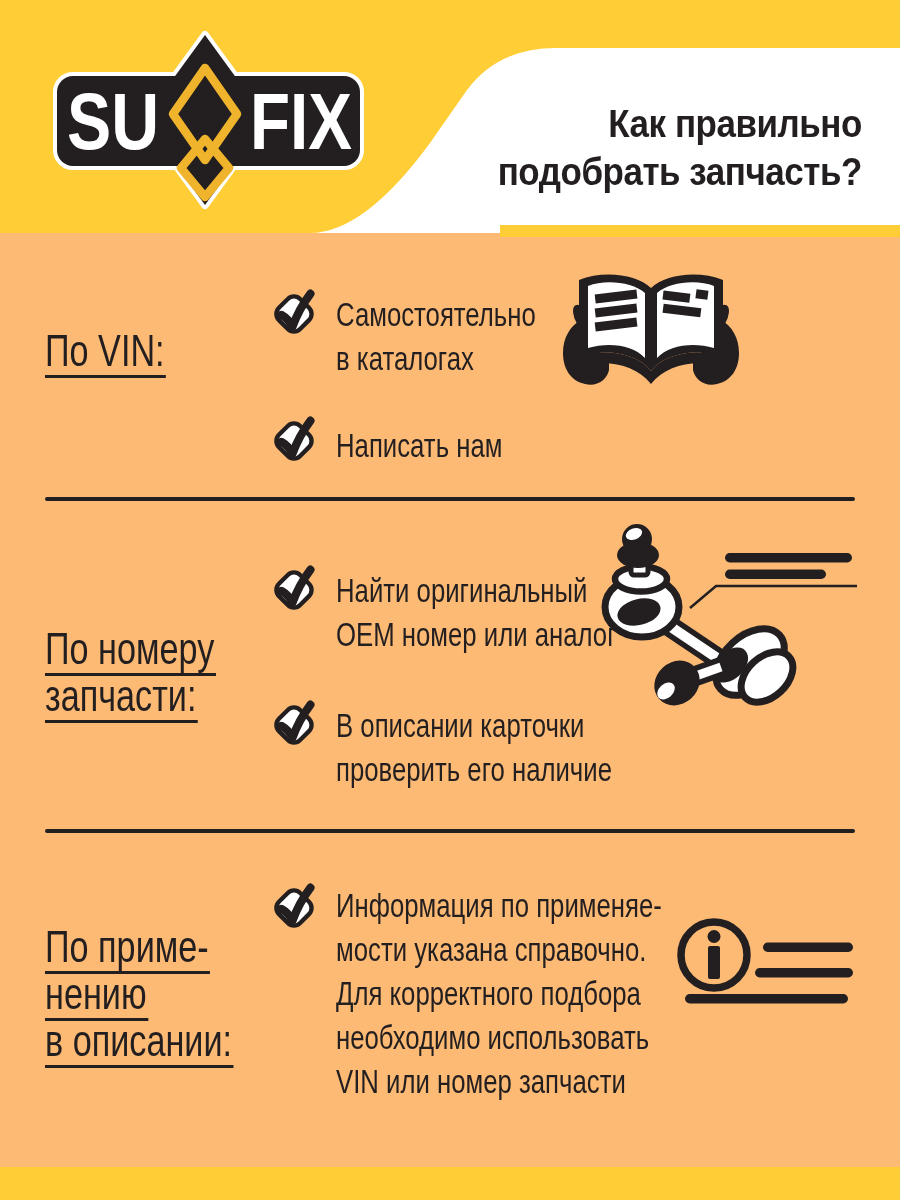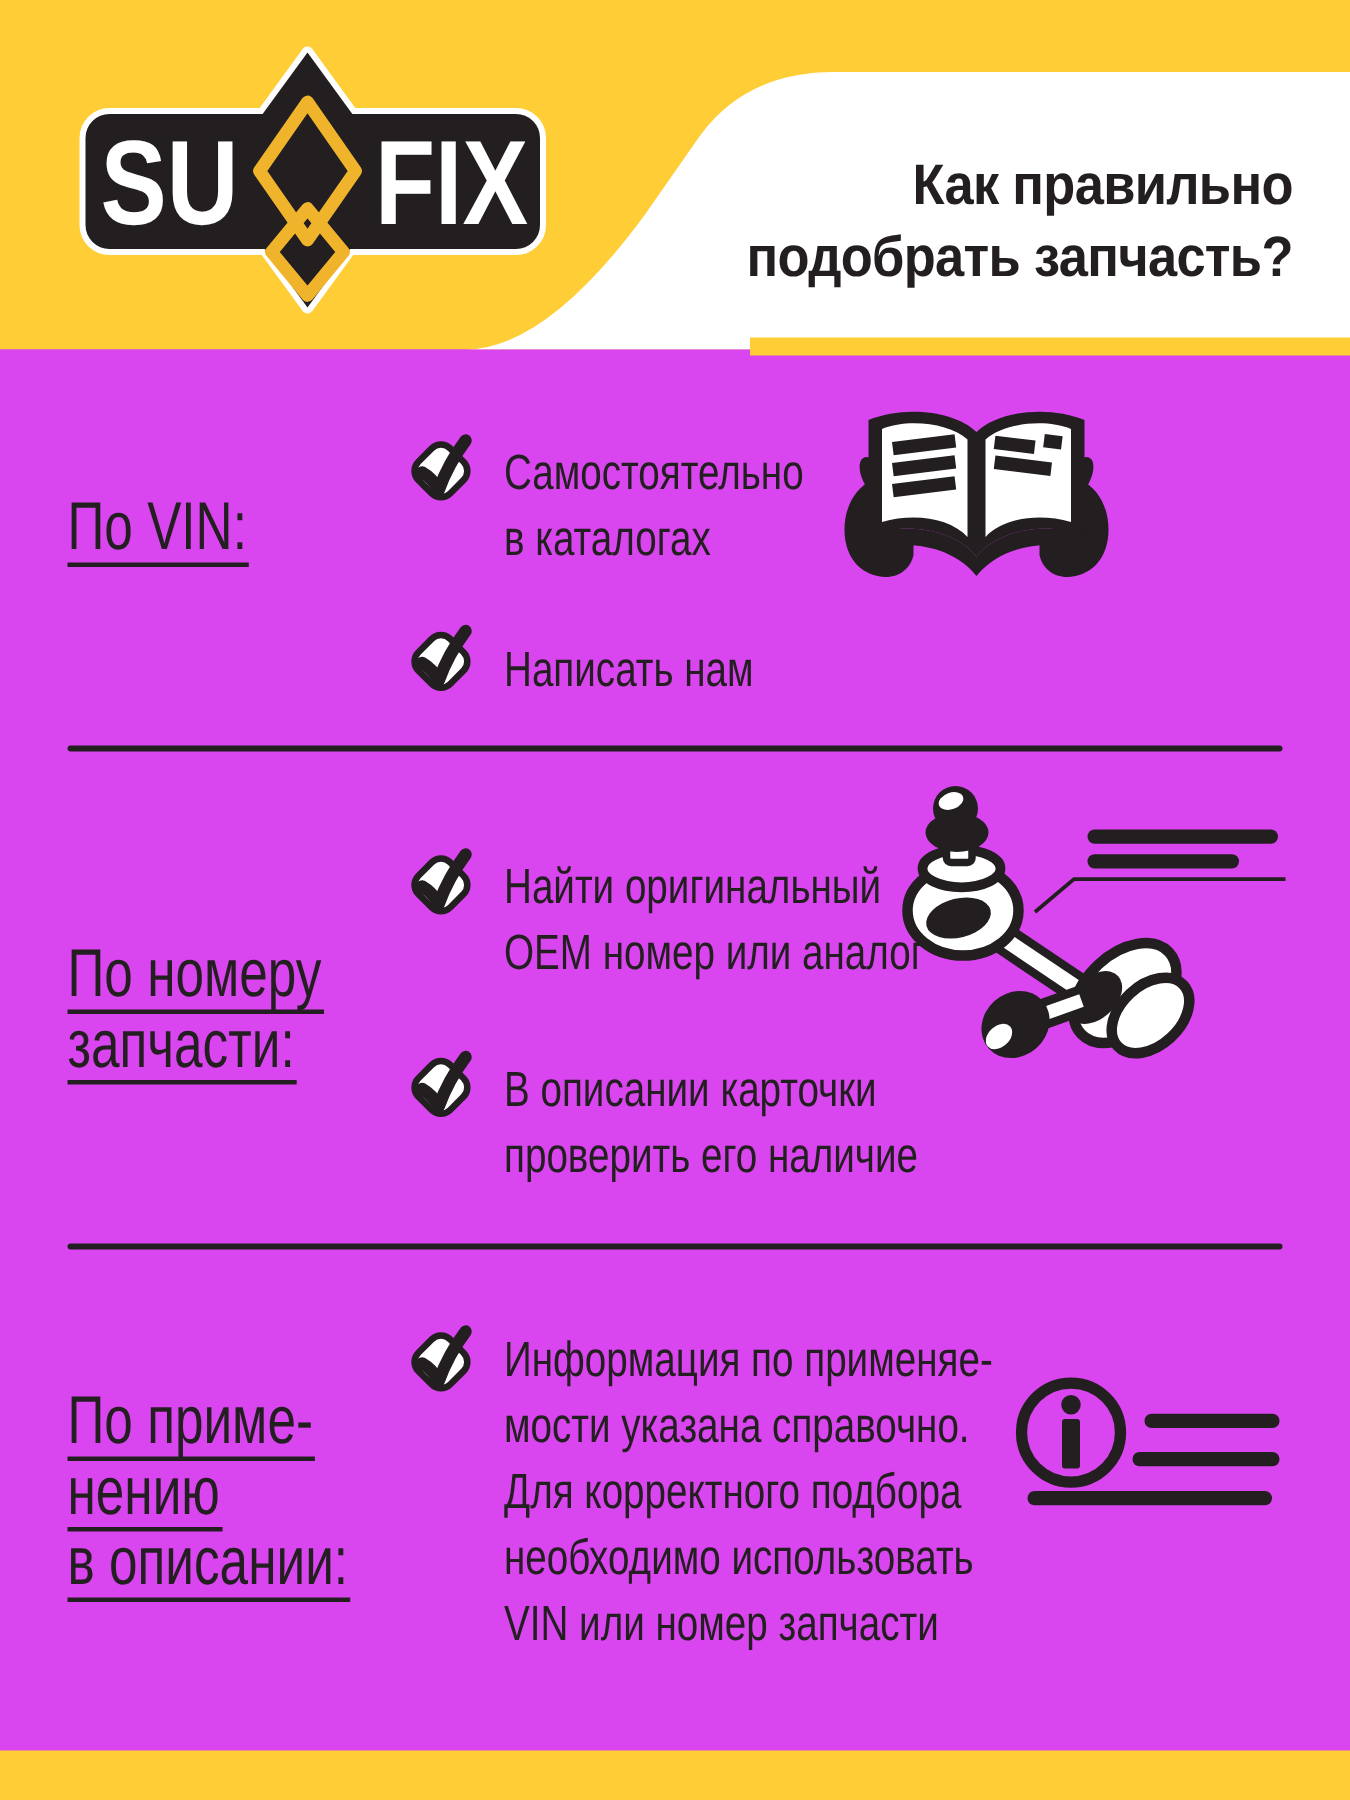--- a/index.html
+++ b/index.html
@@ -1,17 +1,17 @@
 <!DOCTYPE html>
 <html><head>
 <meta charset="utf-8">
 <style>
   html,body{margin:0;padding:0;background:#e8e8e8;}
   #canvas{
-    position:relative;width:900px;height:1200px;background:#d946ef;overflow:hidden;
+    position:relative;width:900px;height:1200px;background:#fdba74;overflow:hidden;
     font-family:"Liberation Sans","DejaVu Sans",sans-serif;color:#231F20;margin:0 auto;
   }
   .abs{position:absolute;}
   
   #header-svg{position:absolute;left:0;top:0;}
   .title{
     position:absolute;right:38px;top:100px;text-align:right;
     font-size:38px;font-weight:700;line-height:48px;letter-spacing:-0.5px;
     transform:scaleX(0.92);transform-origin:100% 0;white-space:nowrap;color:#231F20;
   }

